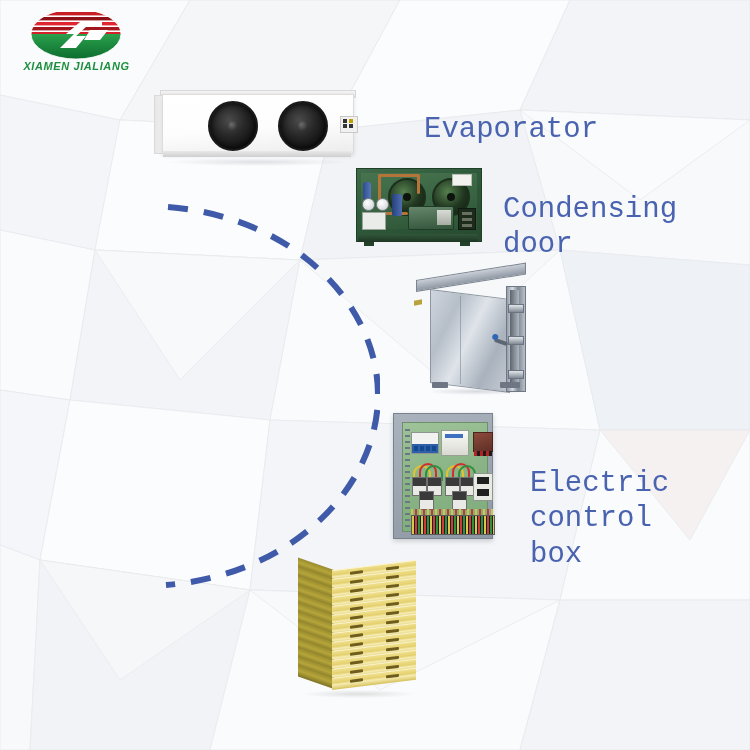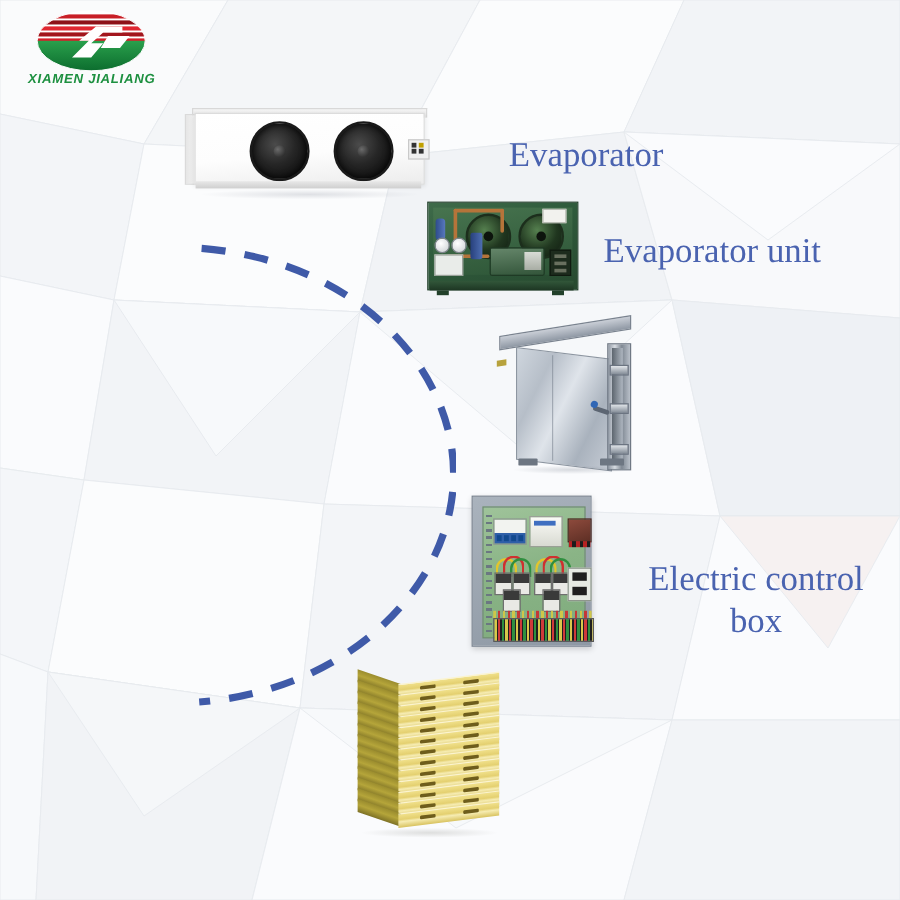--- a/index.html
+++ b/index.html
@@ -53,25 +53,24 @@
     left: 110px;
     top: 185px;
     width: 270px;
     height: 420px;
   }
 
   
   .label {
     position: absolute;
     color: #4a63b0;
-    font-family: Liberation Serif, serif;
+    font-family: Liberation Mono, monospace;
     font-weight: 400;
     line-height: 1.22;
     white-space: pre-line;
-    text-align: center;
   }
   #label-evaporator      { left: 424px; top: 112px; font-size: 29px; }
   #label-condensing      { left: 503px; top: 192px; font-size: 29px; }
   #label-door            { left: 544px; top: 316px; font-size: 29px; }
   #label-control-box     { left: 530px; top: 466px; font-size: 29px; width: 200px; }
   #label-panels          { left: 451px; top: 623px; font-size: 29px; }
 
   
   .photo { position: absolute; }
 
@@ -672,17 +671,17 @@
       <div class="pu-slab" style="top:108px">
           <div class="pu-side"></div>
           <div class="pu-face"></div>
         </div>
     </div>
     <div class="pu-shadow"></div>
   </div>
 
   
   <div class="label" id="label-evaporator">Evaporator</div>
-  <div class="label" id="label-condensing">Evaporator unit</div>
+  <div class="label" id="label-condensing">Condensing door</div>
   <div class="label" id="label-control-box">Electric control
 box</div>
 
 </div>
 
 </body></html>

